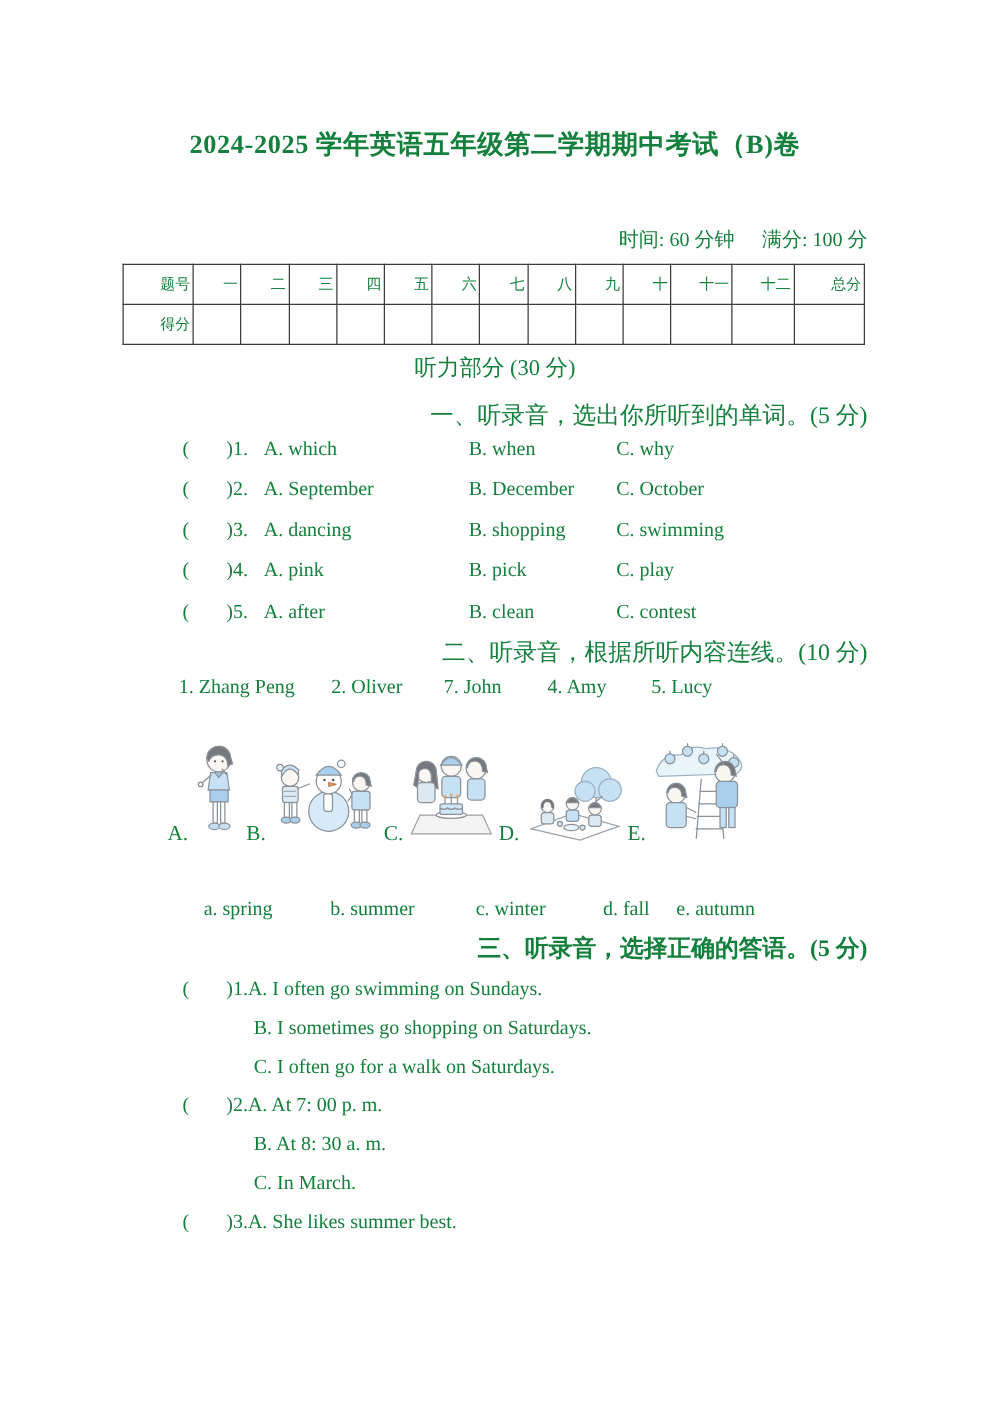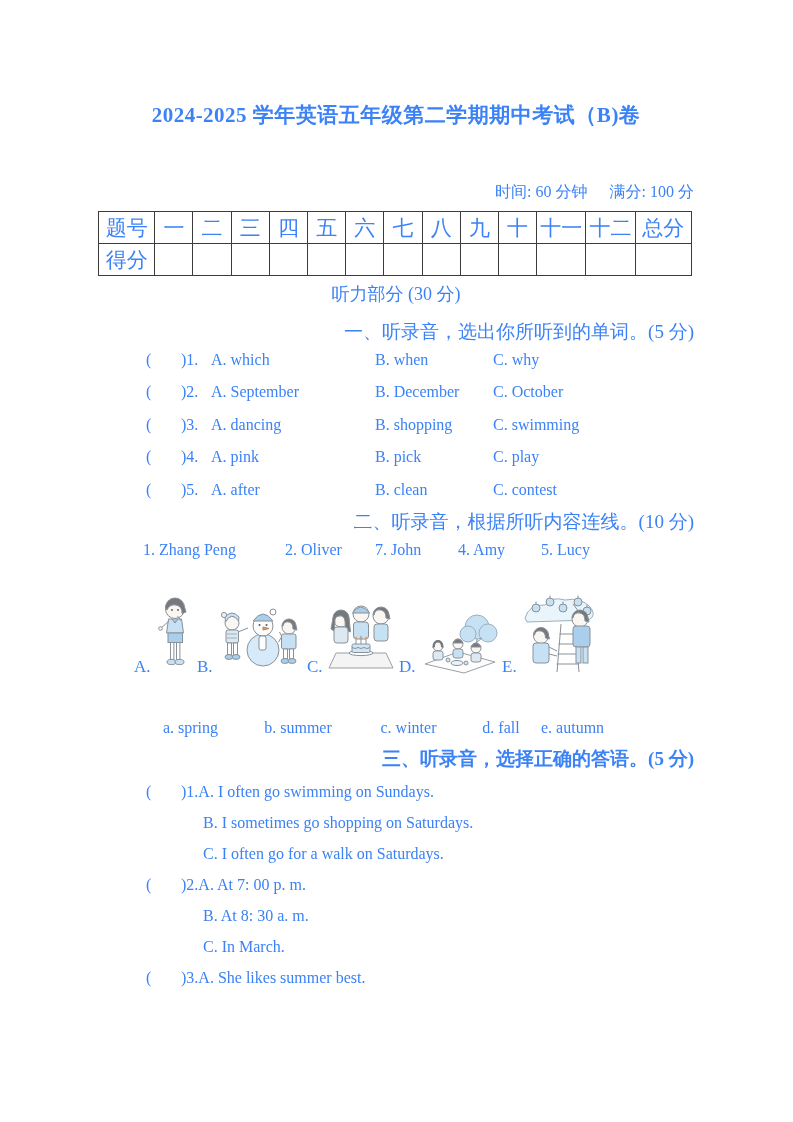--- a/index.html
+++ b/index.html
@@ -3,37 +3,37 @@
 <meta charset="utf-8">
 <style>
   * { margin: 0; padding: 0; box-sizing: border-box; }
   html, body { background: #ffffff; }
   .page {
     position: relative;
     width: 793px;
     height: 1122px;
     background: #ffffff;
     font-family: "Liberation Serif", "DejaVu Serif", serif;
-    color: #3b82f6;
+    color: #15803d;
     overflow: hidden;
   }
   .sec { position: absolute; left: 98px; width: 596px; }
 
   .title1 { top: 101px; text-align: center; font-size: 21px; font-weight: bold; letter-spacing: 0.5px; }
   .title2 { top: 142px; text-align: center; font-size: 20px; font-weight: bold; }
 
   .meta { top: 182px; text-align: right; font-size: 16px; }
   .meta .gap { display: inline-block; width: 22px; }
 
   table.score { top: 211px; border-collapse: collapse; table-layout: fixed; width: 594px; position: absolute; left: 98px; }
   table.score td {
     border: 1px solid #3c3c3c;
     height: 32px;
-    text-align: center;
-    font-size: 21px;
+    text-align: right;
+    font-size: 12px;
     padding: 0 2px;
     overflow: hidden;
     white-space: nowrap;
   }
 
   .listen-head { top: 282px; text-align: center; font-size: 18px; }
 
   .part-head { font-size: 19px; padding-left: 17px; text-align: right; }
   .p1-head { top: 319px; }
   .p2-head { top: 509px; }
@@ -42,21 +42,21 @@
   .p1-rows { top: 344px; font-size: 16px; }
   .p1-row { display: flex; padding-left: 48px; height: 32.4px; line-height: 32.4px; }
   .p1-row .paren { width: 35px; }
   .p1-row .qnum { width: 30px; }
   .p1-row .optA { width: 164px; }
   .p1-row .optB { width: 118px; }
   .p1-row .optC { flex: 1; }
 
   .names { top: 539px; font-size: 16px; display: flex; padding-left: 45px; line-height: 22px; }
   .names .n0 { width: 122px; }
-  .names .n1 { width: 90px; margin-left: 20px; }
+  .names .n1 { width: 90px; }
   .names .n2 { width: 83px; }
   .names .n3 { width: 83px; }
 
   .pics { top: 592px; height: 86px; }
   .pic-group { position: absolute; bottom: 0; display: flex; align-items: flex-end; gap: 4px; }
   .pic-group .pic-label { font-size: 17px; line-height: 20px; padding-bottom: 1px; }
   .pg-a { left: 36px; }
   .pg-b { left: 99px; }
   .pg-c { left: 209px; }
   .pg-d { left: 301px; }

